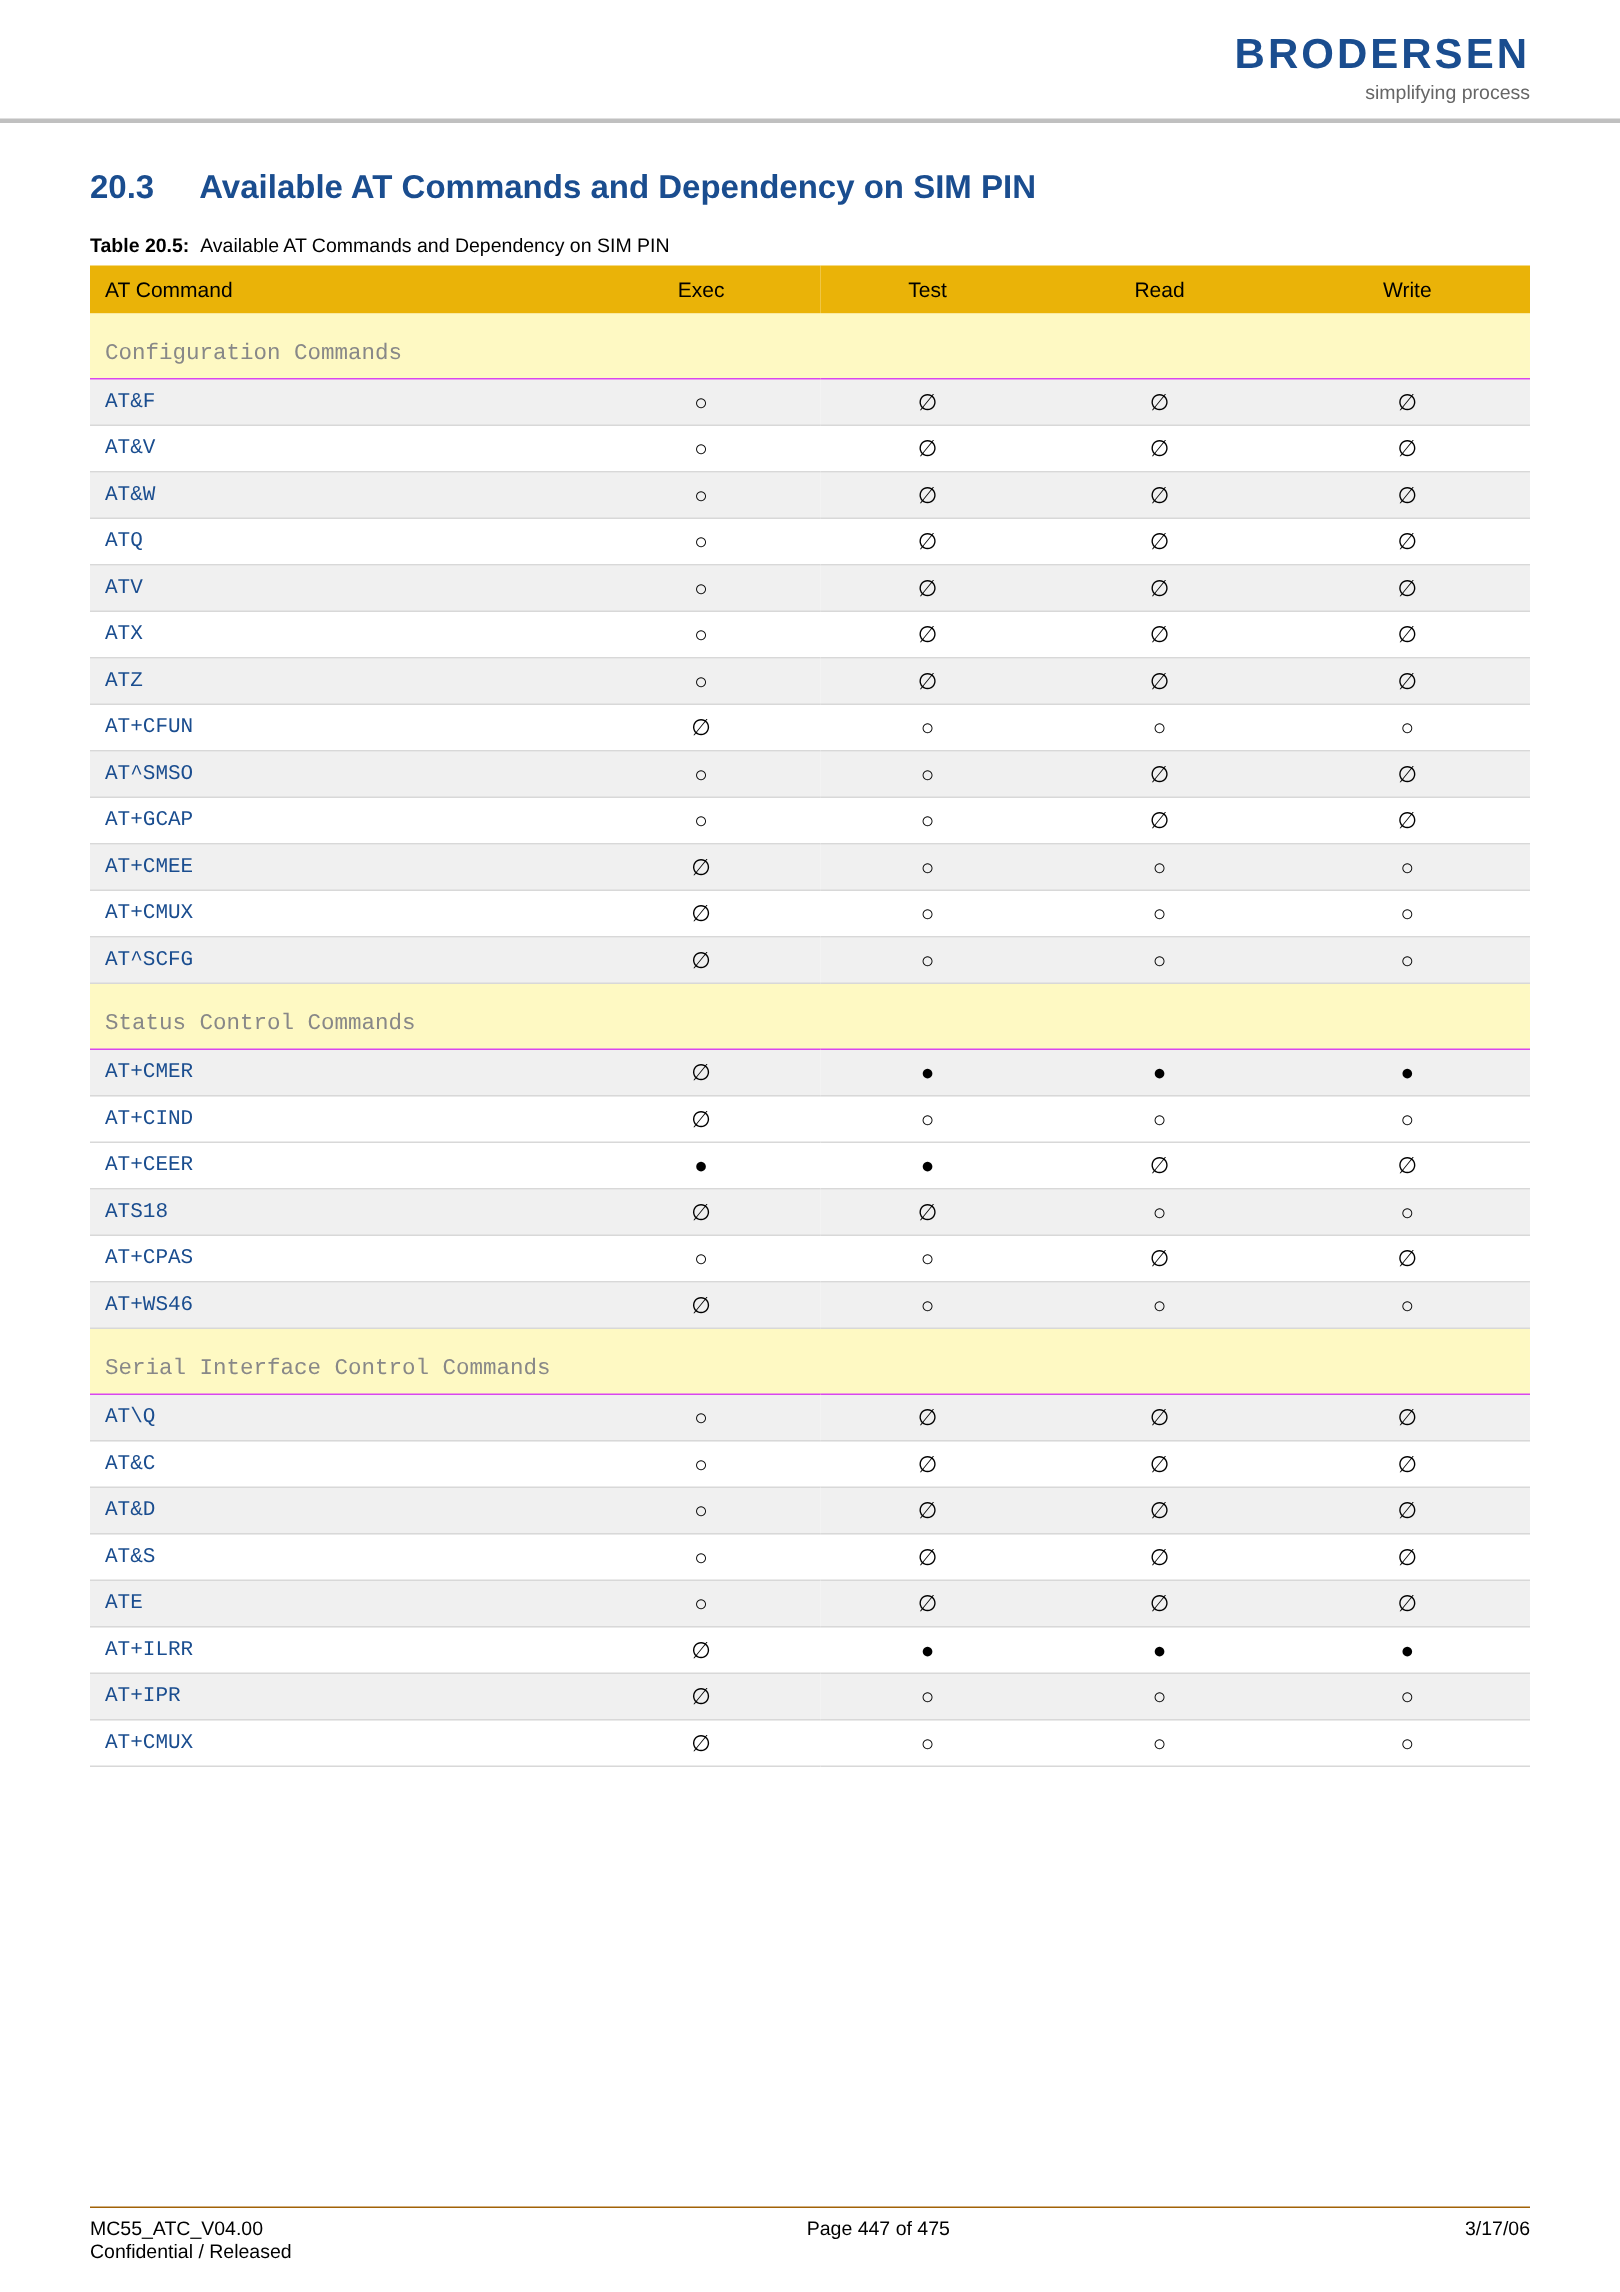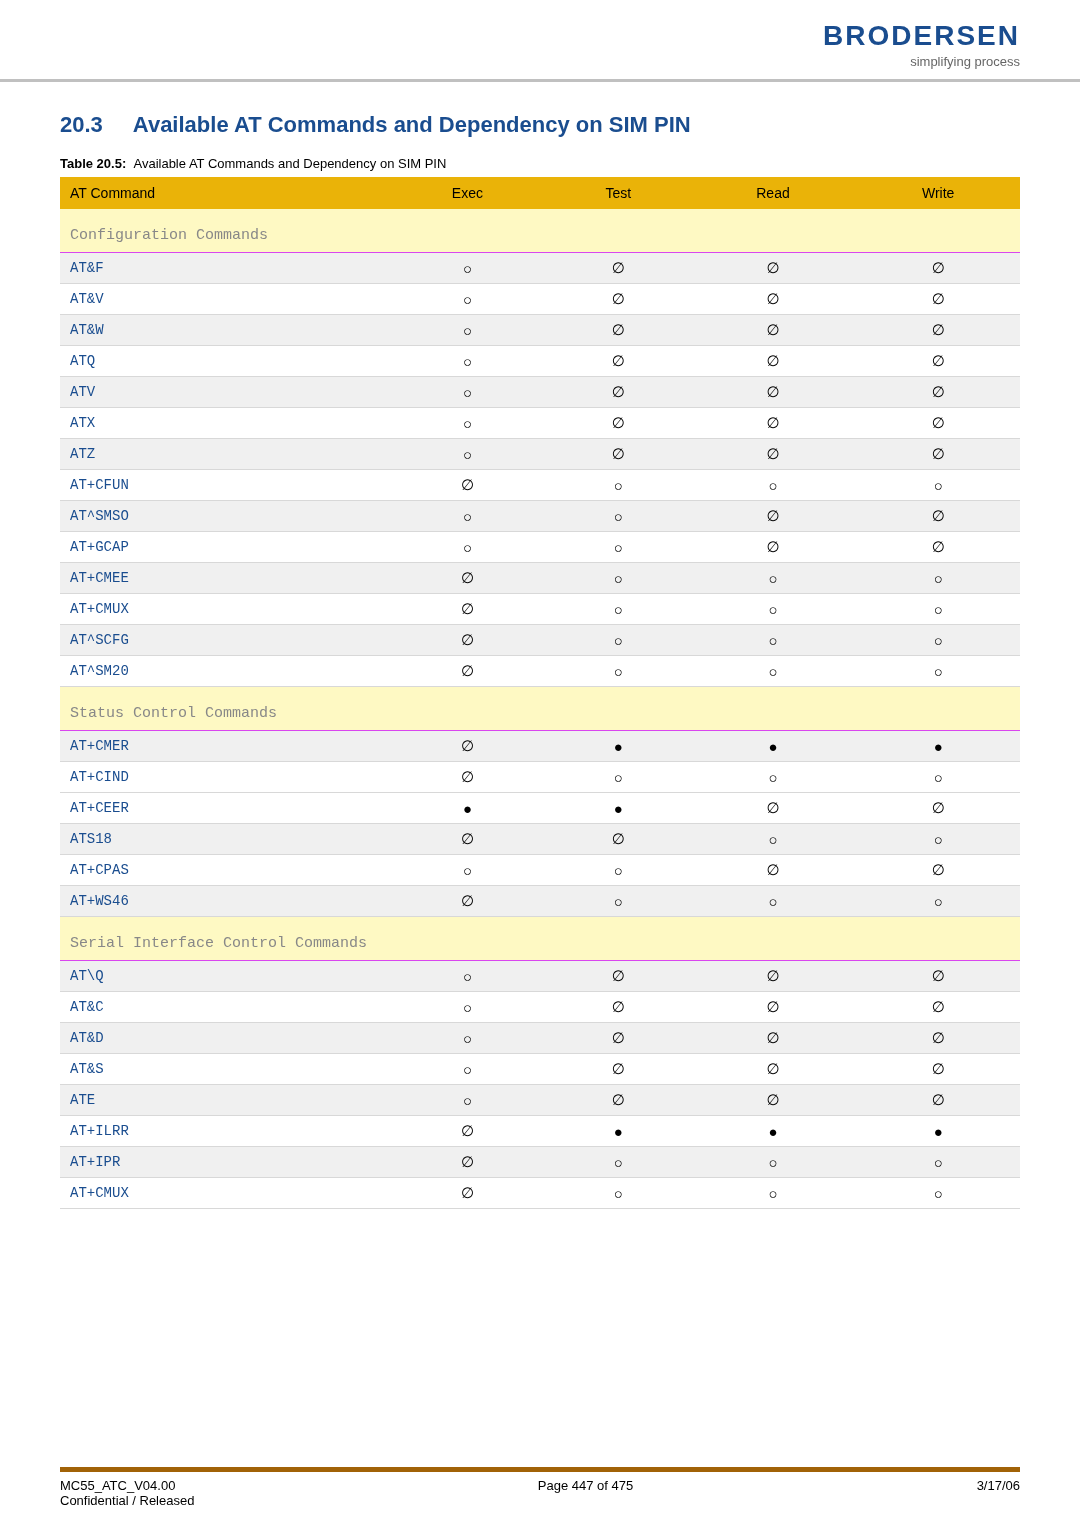--- a/index.html
+++ b/index.html
@@ -85,21 +85,21 @@
       font-size: 15px;
       padding: 18px 10px 8px;
       border-bottom: 1px solid #d946ef;
     }
     .sym { font-size: 15px; }
     .footer {
       position: absolute;
       bottom: 20px;
       left: 60px;
       right: 60px;
-      border-top: 5px solid #a16207;
+      border-top: 1px solid #a16207;
       padding-top: 6px;
       display: flex;
       justify-content: space-between;
       font-size: 13px;
       color: #000;
     }
   </style>
 </head>
 <body>
 
@@ -218,27 +218,20 @@
           <td class="sym">○</td>
           <td class="sym">○</td>
         </tr>
         <tr class="even">
           <td>AT^SCFG</td>
           <td class="sym">∅</td>
           <td class="sym">○</td>
           <td class="sym">○</td>
           <td class="sym">○</td>
         </tr>
-        <tr class="odd">
-          <td>AT^SM20</td>
-          <td class="sym">∅</td>
-          <td class="sym">○</td>
-          <td class="sym">○</td>
-          <td class="sym">○</td>
-        </tr>
         <tr class="section-header">
           <td colspan="5">Status Control Commands</td>
         </tr>
         <tr class="even">
           <td>AT+CMER</td>
           <td class="sym">∅</td>
           <td class="sym">●</td>
           <td class="sym">●</td>
           <td class="sym">●</td>
         </tr>

